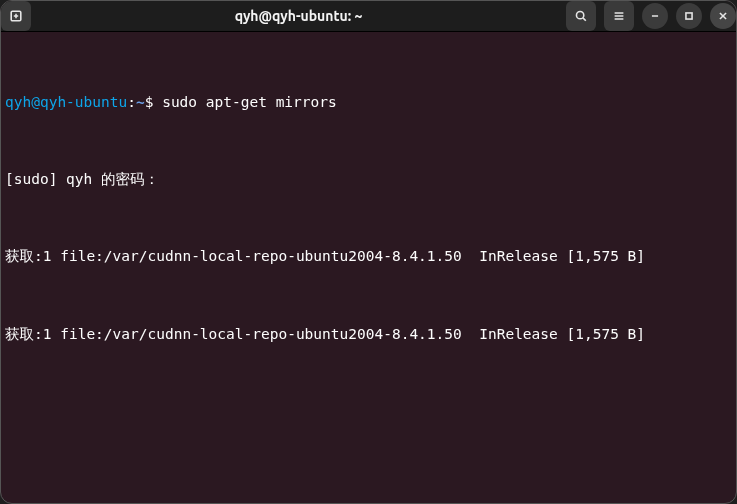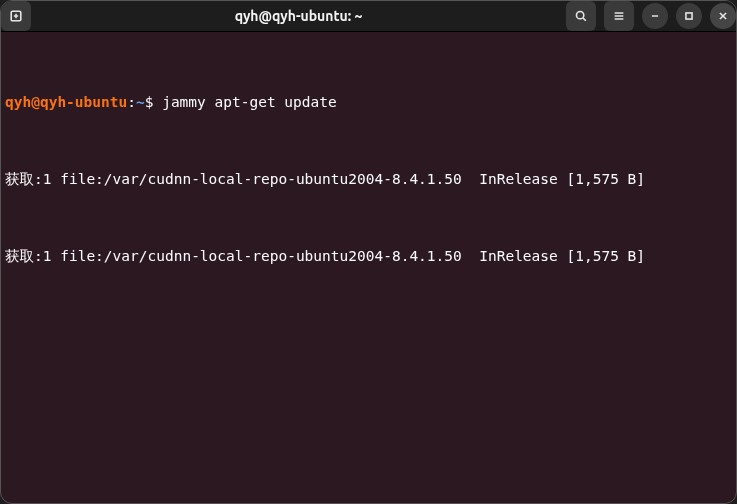--- a/index.html
+++ b/index.html
@@ -64,21 +64,21 @@
   }
   .tb-btn svg { width: 14px; height: 14px; stroke: #e5e5e5; fill: none; stroke-width: 1.8; }
   .terminal {
     flex: 1;
     padding: 6px 4px 2px 4px;
     line-height: 1.78;
     white-space: pre-wrap;
     word-break: break-all;
     position: relative;
   }
-  .green { color: #f97316; font-weight: bold; }
+  .green { color: #0ea5e9; font-weight: normal; }
   .blue { color: #6b9fe7; font-weight: bold; }
   .white { color: #fdfdfd; }
 </style>
 </head>
 <body>
 
 <div class="window">
 
   <div class="titlebar">
     <div class="titlebar-left">
@@ -118,21 +118,22 @@
       <div class="tb-btn circle close">
         <svg viewBox="0 0 16 16">
           <line x1="4.5" y1="4.5" x2="11.5" y2="11.5"></line>
           <line x1="11.5" y1="4.5" x2="4.5" y2="11.5"></line>
         </svg>
       </div>
     </div>
   </div>
 
   <div class="terminal">
-    <div><span class="green">qyh@qyh-ubuntu</span><span class="white">:</span><span class="blue">~</span><span class="white">$ </span><span class="white">jammy apt-get update</span></div>
+    <div><span class="green">qyh@qyh-ubuntu</span><span class="white">:</span><span class="blue">~</span><span class="white">$ </span><span class="white">sudo apt-get mirrors</span></div>
+    <div>[sudo] qyh 的密码：</div>
     <div>获取:1 file:/var/cudnn-local-repo-ubuntu2004-8.4.1.50  InRelease [1,575 B]</div>
     <div>获取:1 file:/var/cudnn-local-repo-ubuntu2004-8.4.1.50  InRelease [1,575 B]</div>
     
     
     
     
     
     
     
     

